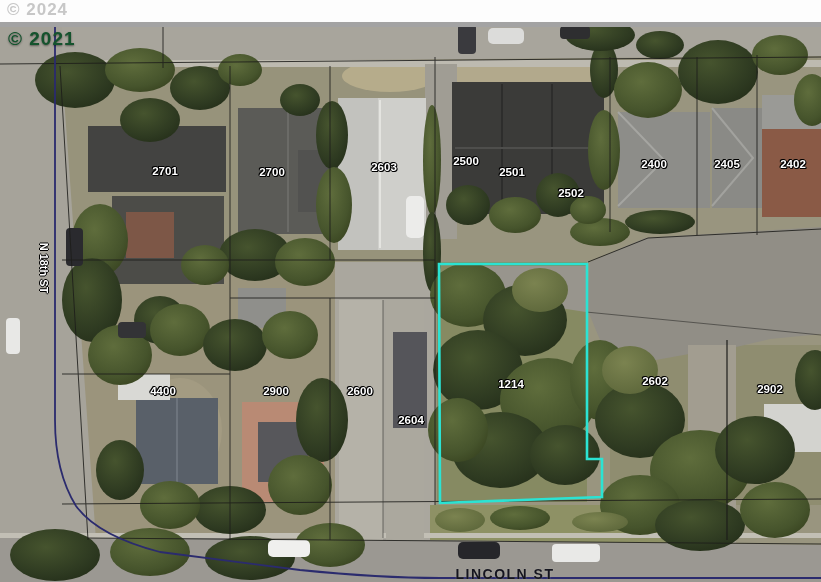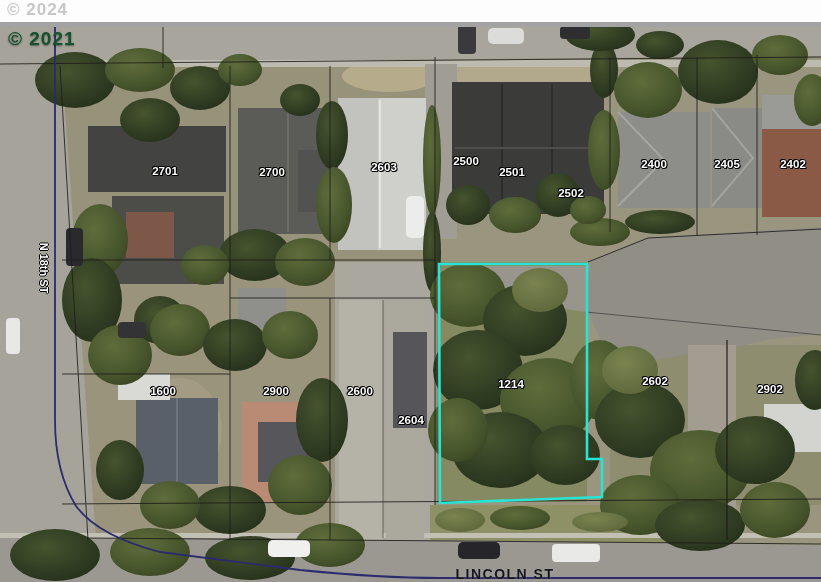--- a/index.html
+++ b/index.html
@@ -243,21 +243,21 @@
   <div id="parcel-labels">
       <span class="parcel-label" style="left: 165px; top: 171px;">2701</span>
       <span class="parcel-label" style="left: 272px; top: 172px;">2700</span>
       <span class="parcel-label" style="left: 384px; top: 167px;">2603</span>
       <span class="parcel-label" style="left: 466px; top: 161px;">2500</span>
       <span class="parcel-label" style="left: 512px; top: 172px;">2501</span>
       <span class="parcel-label" style="left: 571px; top: 161px; margin-top: 32px;">2502</span>
       <span class="parcel-label" style="left: 654px; top: 164px;">2400</span>
       <span class="parcel-label" style="left: 727px; top: 164px;">2405</span>
       <span class="parcel-label" style="left: 793px; top: 164px;">2402</span>
-      <span class="parcel-label" style="left: 163px; top: 391px;">1600</span>
+      <span class="parcel-label" style="left: 163px; top: 391px;">4400</span>
       <span class="parcel-label" style="left: 276px; top: 391px;">2900</span>
       <span class="parcel-label" style="left: 356px; top: 391px; padding-left: 8px;">2600</span>
       <span class="parcel-label" style="left: 411px; top: 391px; margin-top: 29px;">2604</span>
       <span class="parcel-label" style="left: 511px; top: 384px;">1214</span>
       <span class="parcel-label" style="left: 655px; top: 381px;">2602</span>
       <span class="parcel-label" style="left: 770px; top: 389px;">2902</span>
     </div>
 </div>
 
 </body></html>

